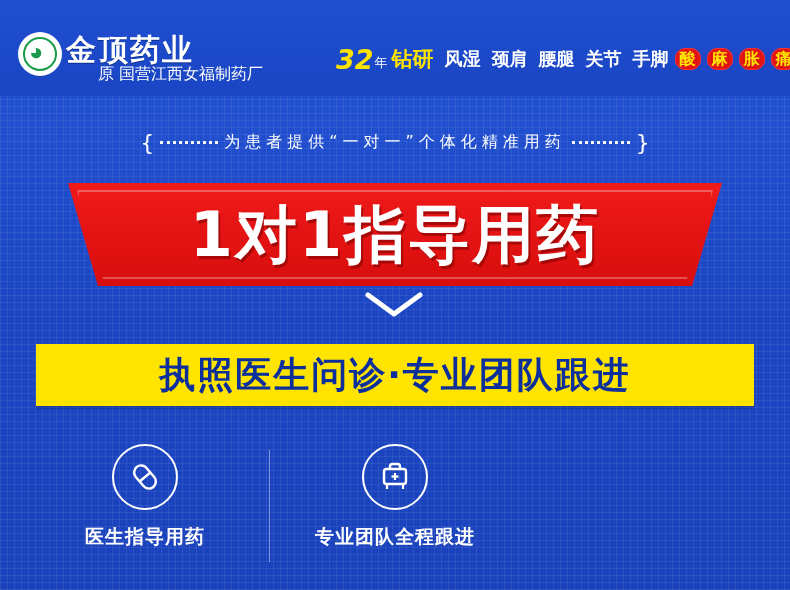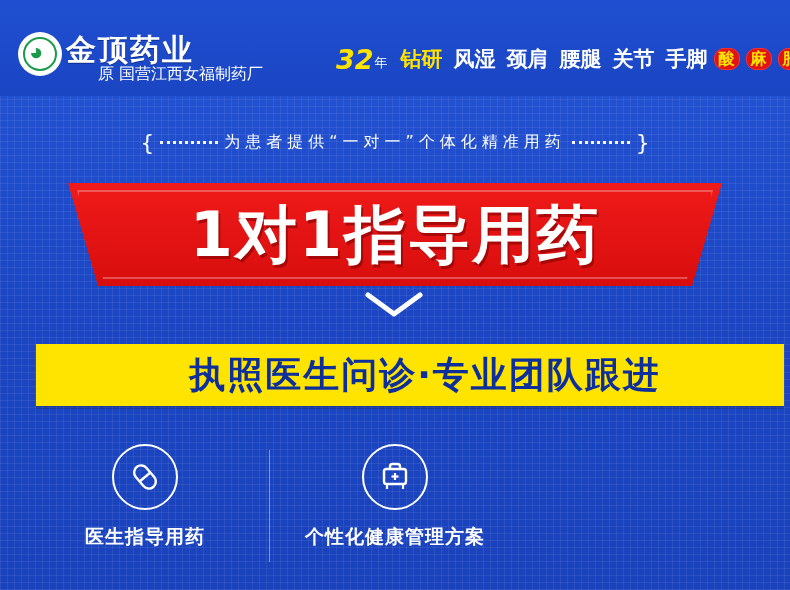--- a/index.html
+++ b/index.html
@@ -66,24 +66,24 @@
     line-height:27px;
   }
   .ts-small{
     color:#ffffff;font-size:13px;margin:0 1px 0 1px;align-self:flex-end;
     font-family:"DejaVu Sans","Liberation Sans",sans-serif;
     padding-bottom:2px;
   }
   .ts-word{
     color:#ffe400;font-size:21px;font-weight:bold;
     font-family:"DejaVu Sans","Liberation Sans",sans-serif;
-    margin-left:12px;
+    margin-left:3px;
   }
   .ts-sym{
-    color:#ffffff;font-size:21px;font-weight:bold;margin-left:11px;
+    color:#ffffff;font-size:18px;font-weight:bold;margin-left:11px;
     font-family:"DejaVu Sans","Liberation Sans",sans-serif;
   }
   .ts-pill{
     display:inline-block;margin-left:6px;
     border:1px solid #ff2f2f;border-radius:10px;
     background:#e01414;color:#ffe400;
     font-size:16px;font-weight:bold;line-height:18px;
     padding:1px 4px;
     font-family:"DejaVu Sans","Liberation Sans",sans-serif;
   }
@@ -129,21 +129,20 @@
   
   #chevron{
     position:absolute;left:364px;top:292px;width:60px;height:26px;
   }
   
   #yellowband{
     position:absolute;left:36px;top:344px;width:718px;height:62px;
     background:#ffe400;
     display:flex;align-items:center;justify-content:center;
     box-shadow:0 3px 0 rgba(0,0,0,0.15);
-    padding-left:30px;
   }
   #yellowband span{
     font-size:36px;font-weight:bold;color:#0d2f9c;letter-spacing:2px;
     font-family:"DejaVu Sans","Liberation Sans",sans-serif;
     white-space:nowrap;
   }
   
   #features{
     position:absolute;left:20px;top:440px;width:750px;height:135px;
     display:flex;
@@ -246,17 +245,17 @@
       <div class="circle">
         <svg width="40" height="40" viewBox="0 0 40 40">
           <rect x="9" y="12" width="22" height="15" rx="2.5" fill="none" stroke="#ffffff" stroke-width="2.4"></rect>
           <path d="M15 12V9.5A2.5 2.5 0 0 1 17.5 7h5A2.5 2.5 0 0 1 25 9.5V12" fill="none" stroke="#ffffff" stroke-width="2.4"></path>
           <line x1="20" y1="16" x2="20" y2="23" stroke="#ffffff" stroke-width="2.2"></line>
           <line x1="16.5" y1="19.5" x2="23.5" y2="19.5" stroke="#ffffff" stroke-width="2.2"></line>
           <line x1="12" y1="27" x2="12" y2="32" stroke="#ffffff" stroke-width="2.2"></line>
           <line x1="28" y1="27" x2="28" y2="32" stroke="#ffffff" stroke-width="2.2"></line>
         </svg>
       </div>
-      <div class="label">个性化健康管理方案</div>
+      <div class="label">专业团队全程跟进</div>
     </div>
 
   </div>
 </div>
 
 </body></html>

